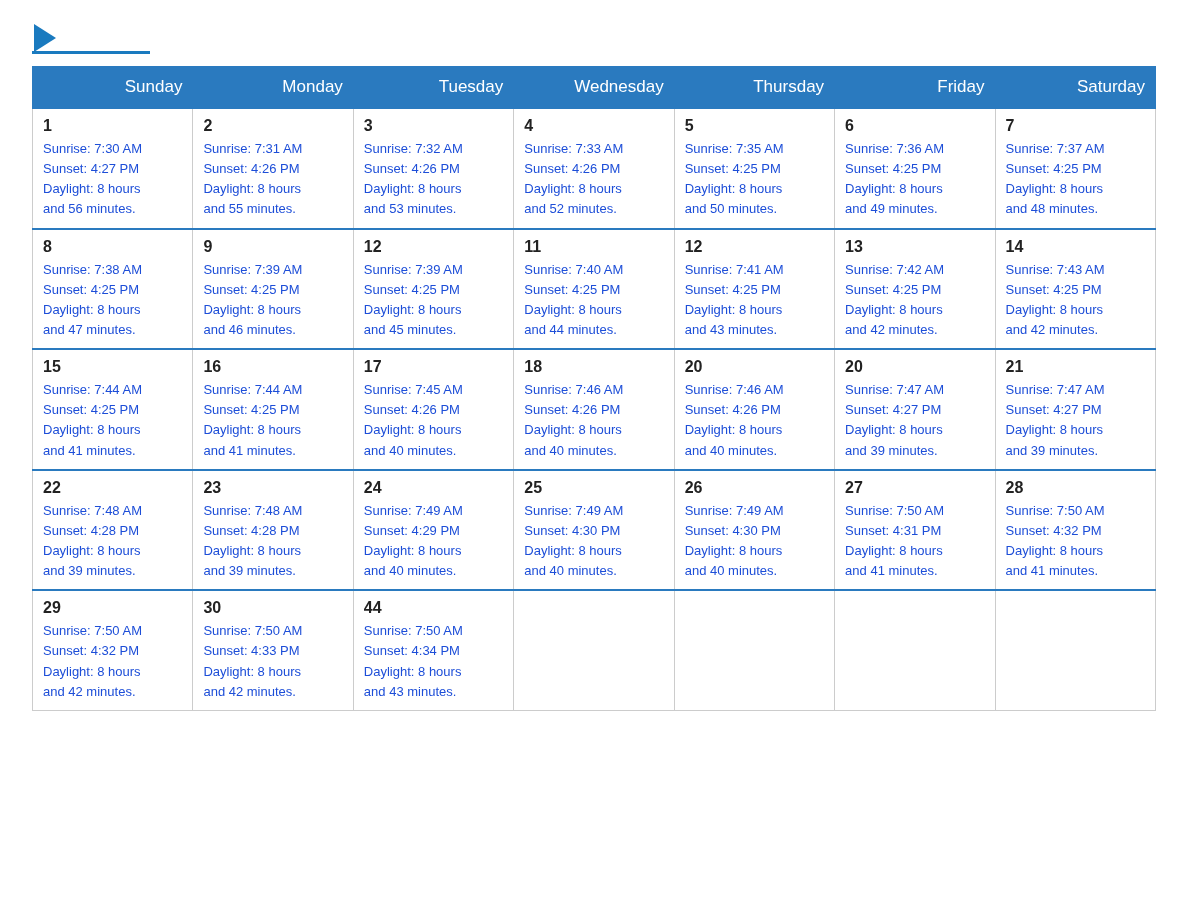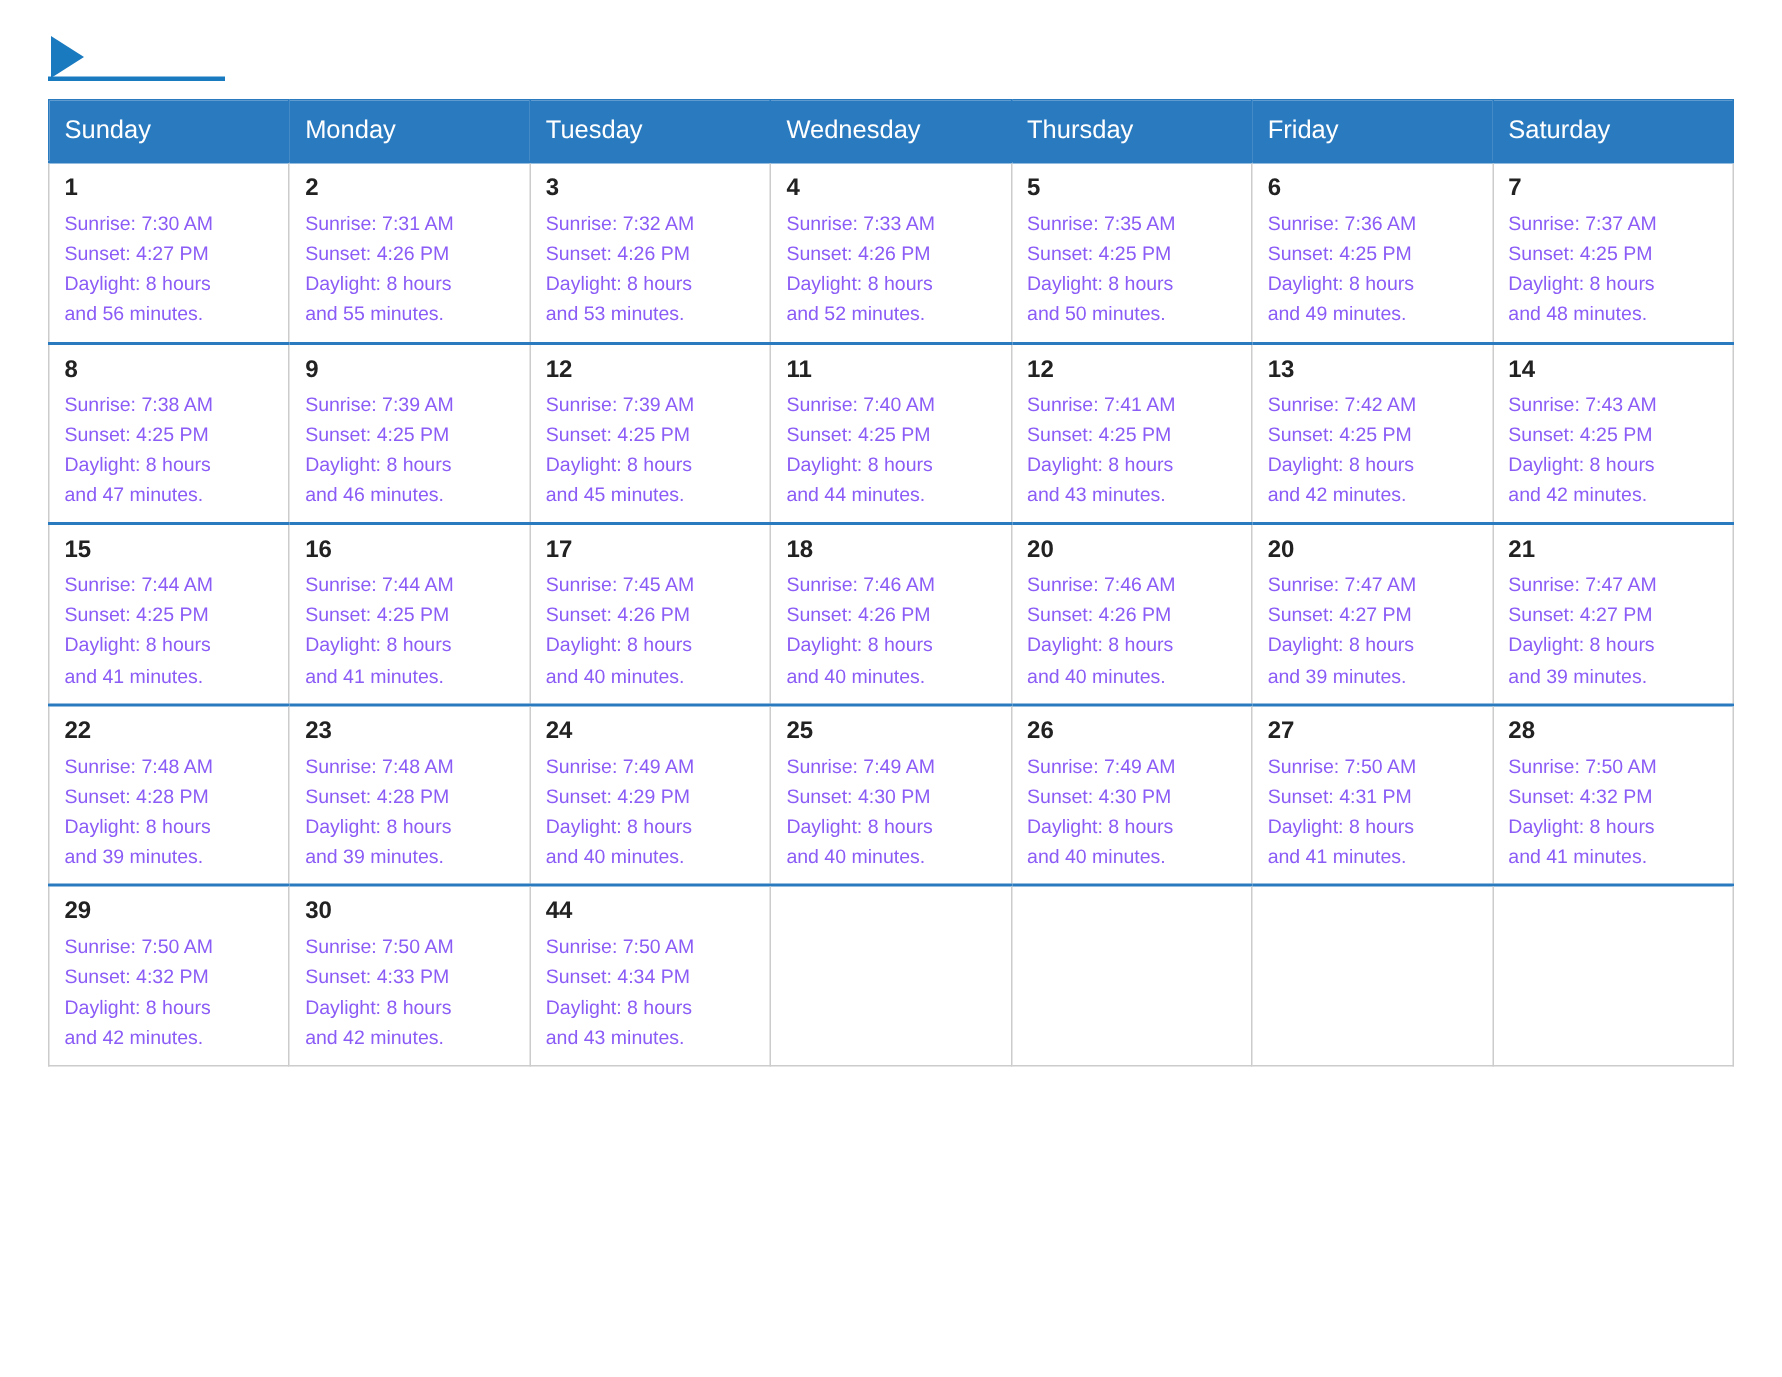--- a/index.html
+++ b/index.html
@@ -39,40 +39,40 @@
       width: 100%;
       border-collapse: collapse;
       margin-top: 12px;
     }
     .calendar-table th {
       background-color: #2a7abf;
       color: #fff;
       font-size: 17px;
       font-weight: normal;
       padding: 10px 10px;
-      text-align: left;
+      text-align: right;
       border: 1px solid #2a7abf;
     }
     .calendar-table td {
       border: 1px solid #ccc;
       border-top: 2px solid #2a7abf;
       vertical-align: top;
       padding: 8px 10px;
       width: 14.28%;
       min-height: 110px;
     }
     .day-number {
       font-size: 16px;
       font-weight: bold;
       color: #222;
       margin-bottom: 4px;
     }
     .day-info {
       font-size: 13px;
-      color: #8b5cf6;
+      color: #1d4ed8;
       line-height: 1.55;
     }
     .empty-cell {
       border-top: 2px solid #2a7abf;
       background: #fff;
     }
     .logo-icon-area {
       display: flex;
       align-items: flex-end;
     }

